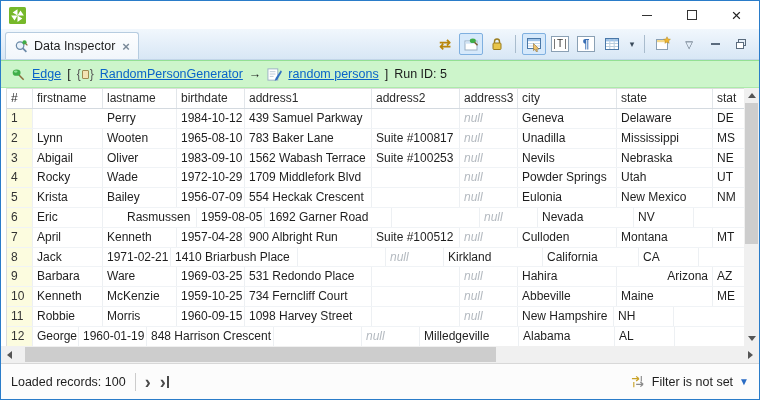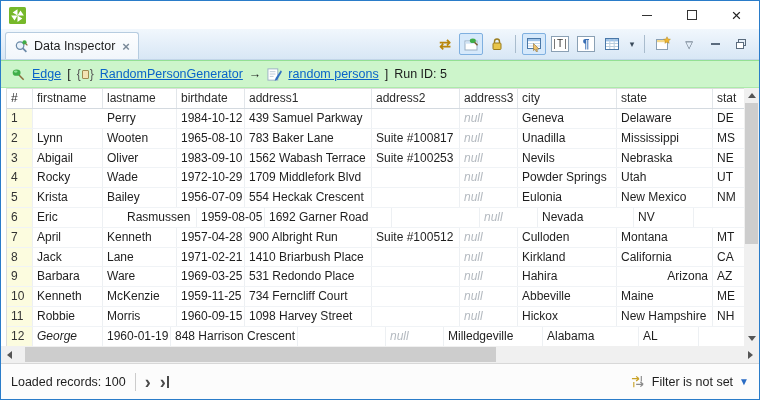--- a/index.html
+++ b/index.html
@@ -305,21 +305,20 @@
             <div class="td" style="width: 127px;">900 Albright Run</div>
             <div class="td" style="width: 88px;">Suite #100512</div>
             <div class="td nullval" style="width: 58px;">null</div>
             <div class="td" style="width: 99px;">Culloden</div>
             <div class="td" style="width: 96px;">Montana</div>
             <div class="td" style="width: 60px;">MT</div>
           </div>
           <div class="tr">
             <div class="td rownum" style="width: 26px;">8</div>
             <div class="td" style="width: 70px;">Jack</div>
-            <div class="td" style="width: 74px;">Lane</div>
             <div class="td" style="width: 68px;">1971-02-21</div>
             <div class="td" style="width: 127px;">1410 Briarbush Place</div>
             <div class="td" style="width: 88px;"></div>
             <div class="td nullval" style="width: 58px;">null</div>
             <div class="td" style="width: 99px;">Kirkland</div>
             <div class="td" style="width: 96px;">California</div>
             <div class="td" style="width: 60px;">CA</div>
           </div>
           <div class="tr">
             <div class="td rownum" style="width: 26px;">9</div>
@@ -330,43 +329,42 @@
             <div class="td" style="width: 88px;"></div>
             <div class="td nullval" style="width: 58px;">null</div>
             <div class="td" style="width: 99px;">Hahira</div>
             <div class="td" style="width: 96px; text-align: right;">Arizona</div>
             <div class="td" style="width: 60px;">AZ</div>
           </div>
           <div class="tr">
             <div class="td rownum" style="width: 26px;">10</div>
             <div class="td" style="width: 70px;">Kenneth</div>
             <div class="td" style="width: 74px;">McKenzie</div>
-            <div class="td" style="width: 68px;">1959-11-25</div>
+            <div class="td" style="width: 68px;">1959-10-25</div>
             <div class="td" style="width: 127px;">734 Ferncliff Court</div>
             <div class="td" style="width: 88px;"></div>
             <div class="td nullval" style="width: 58px;">null</div>
             <div class="td" style="width: 99px;">Abbeville</div>
             <div class="td" style="width: 96px;">Maine</div>
             <div class="td" style="width: 60px;">ME</div>
           </div>
           <div class="tr">
             <div class="td rownum" style="width: 26px;">11</div>
             <div class="td" style="width: 70px;">Robbie</div>
             <div class="td" style="width: 74px;">Morris</div>
             <div class="td" style="width: 68px;">1960-09-15</div>
             <div class="td" style="width: 127px;">1098 Harvey Street</div>
             <div class="td" style="width: 88px;"></div>
             <div class="td nullval" style="width: 58px;">null</div>
-            <div class="td" style="width: 99px;">Hickox</div>
             <div class="td" style="width: 96px;">New Hampshire</div>
             <div class="td" style="width: 60px;">NH</div>
           </div>
           <div class="tr">
             <div class="td rownum" style="width: 26px;">12</div>
-            <div class="td" style="width: 70px; font-style: italic;">George</div>
+            <div class="td" style="width: 46px;">George</div>
             <div class="td" style="width: 68px;">1960-01-19</div>
             <div class="td" style="width: 127px;">848 Harrison Crescent</div>
             <div class="td" style="width: 88px;"></div>
             <div class="td nullval" style="width: 58px;">null</div>
             <div class="td" style="width: 99px;">Milledgeville</div>
             <div class="td" style="width: 96px;">Alabama</div>
             <div class="td" style="width: 60px;">AL</div>
           </div>
         </div>
     </div>

